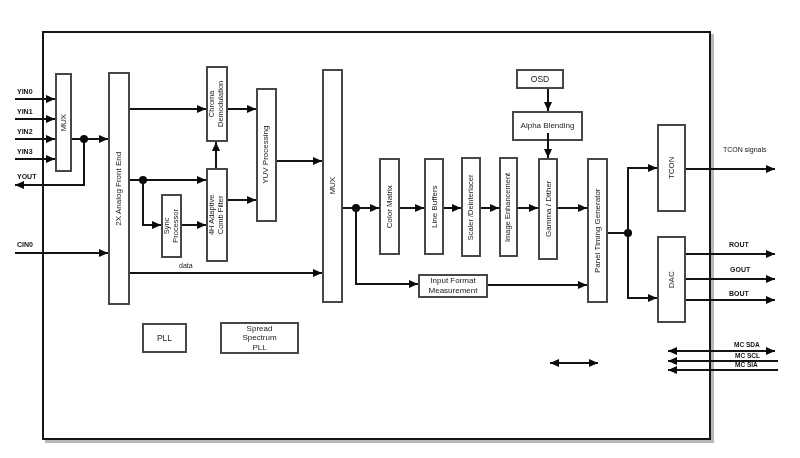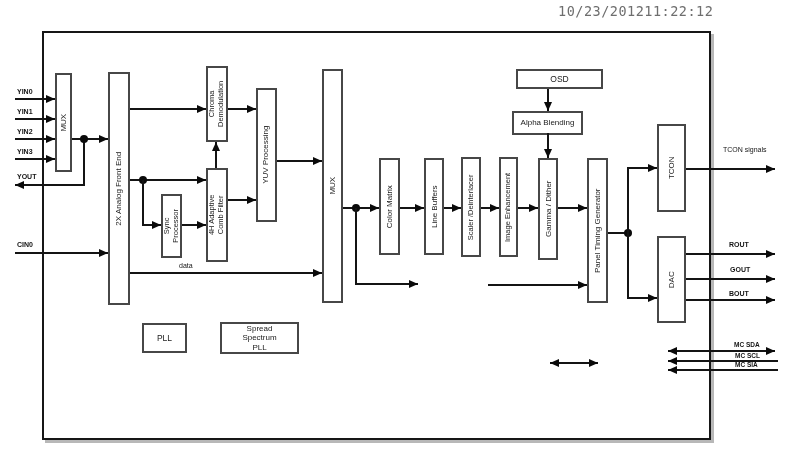--- a/index.html
+++ b/index.html
@@ -25,21 +25,20 @@
   .ah.d{border-left:4px solid transparent;border-right:4px solid transparent;border-top:9px solid #0a0a0a;}
   .pl{position:absolute;font-size:7px;font-weight:bold;white-space:nowrap;color:#141414;}
   .pl.sm{font-size:6.5px;}
   .pl.rg{font-weight:normal;}
 </style>
 </head>
 <body>
 
 <div class="canvas">
 
-  <div class="ts" style="left:558px;top:3px;">10/23/201211:22:12</div>
 
   <div class="frame" style="left:42px;top:31px;width:669px;height:409px;"></div>
 
   <div class="box" style="left:55px;top:73px;width:17px;height:99px;">
       <span class="vtext">MUX</span>
     </div>
   <div class="box" style="left:108px;top:72px;width:22px;height:233px;">
       <span class="vtext">2X Analog Front End</span>
     </div>
   <div class="box f75" style="left:206px;top:66px;width:22px;height:76px;">
@@ -71,25 +70,29 @@
     </div>
   <div class="box f75" style="left:499px;top:157px;width:19px;height:100px;">
       <span class="vtext">Image Enhancement</span>
     </div>
   <div class="box" style="left:538px;top:158px;width:20px;height:102px;">
       <span class="vtext">Gamma / Dither</span>
     </div>
   <div class="box" style="left:587px;top:158px;width:21px;height:145px;">
       <span class="vtext">Panel Timing Generator</span>
     </div>
-  <div class="box" style="left:516px;top:69px;width:87px;height:20px;">
+  <div class="box" style="left:516px;top:69px;width:48px;height:20px;">
       <span class="htext">OSD</span>
     </div>
-  <div class="box" style="left:512px;top:111px;width:71px;height:24px;">
+  <div class="box" style="left:512px;top:111px;width:71px;height:30px;">
       <span class="htext" style="font-size:8px;">Alpha Blending</span>
+    </div>
+  <div class="box" style="left:418px;top:274px;width:70px;height:24px;">
+      <span class="htext" style="font-size:8px;">Input Format
+Measurement</span>
     </div>
   <div class="box" style="left:657px;top:124px;width:29px;height:88px;">
       <span class="vtext">TCON</span>
     </div>
   <div class="box" style="left:657px;top:236px;width:29px;height:87px;">
       <span class="vtext">DAC</span>
     </div>
   <div class="box" style="left:142px;top:323px;width:45px;height:30px;">
       <span class="htext">PLL</span>
     </div>

